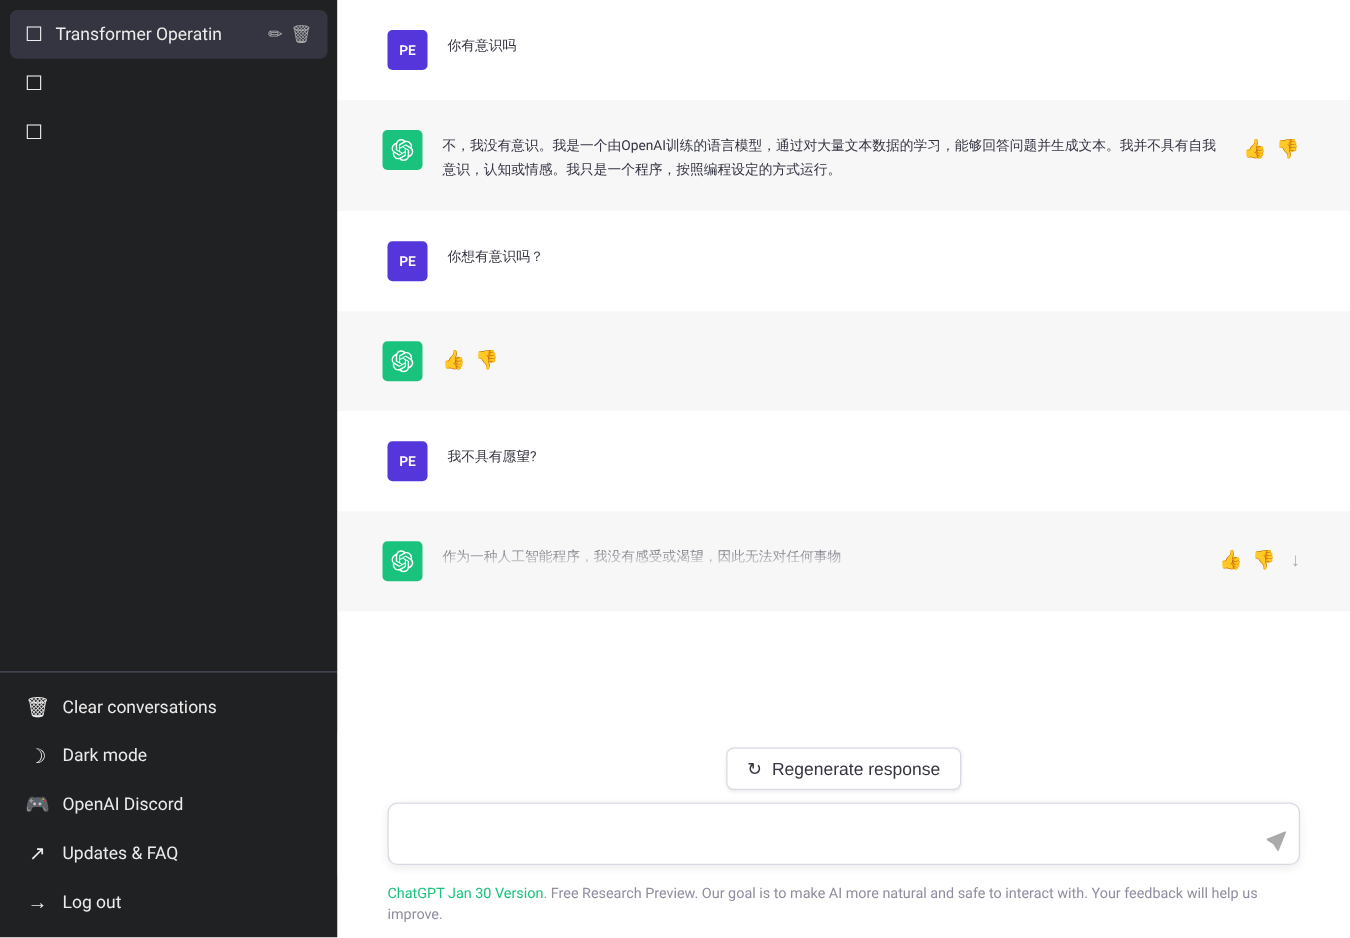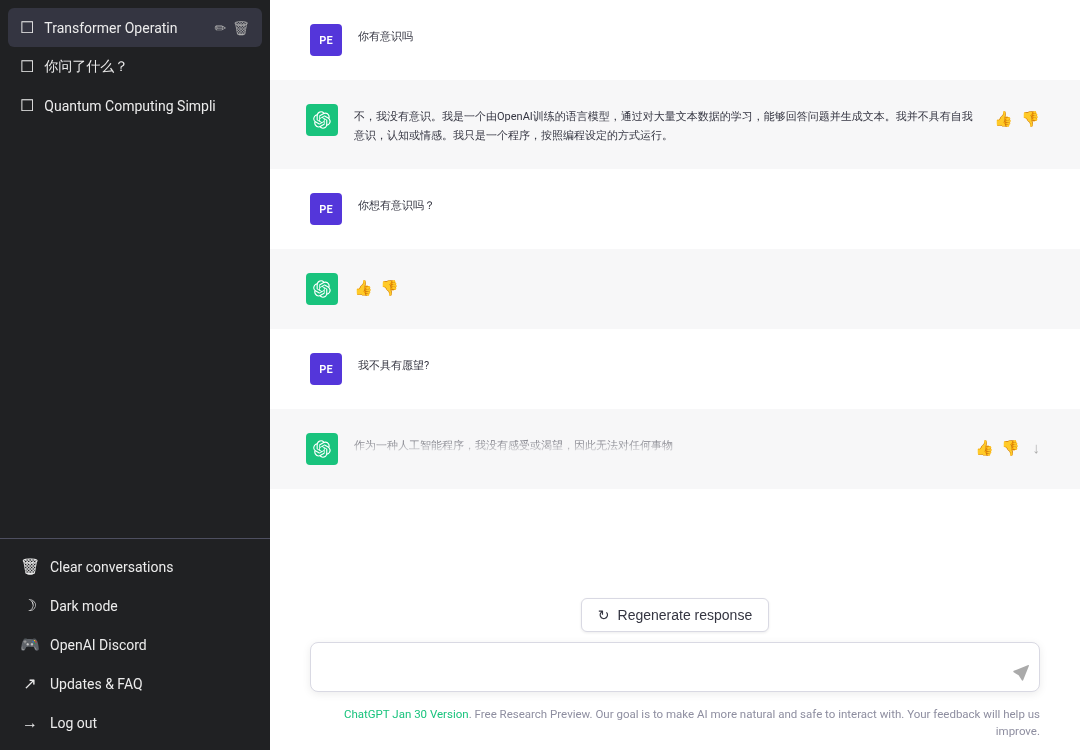--- a/index.html
+++ b/index.html
@@ -230,21 +230,21 @@
       background: none;
       border: none;
       cursor: pointer;
       color: #aaa;
       font-size: 18px;
       display: flex;
       align-items: center;
     }
 
     .footer-note {
-      text-align: right;
+      text-align: left;
       font-size: 11.5px;
       color: #8e8ea0;
       padding: 6px 40px 10px;
       line-height: 1.5;
     }
 
     .footer-note a {
       color: #19c37d;
       text-decoration: none;
     }
@@ -276,25 +276,23 @@
   <div class="conversation-item active">
         <span class="conv-icon">☐</span>
         <span class="conv-label">Transformer Operatin</span>
         <span class="conv-actions">
           <span style="font-size: 14px;">✏</span>
           <span style="font-size: 14px;">🗑</span>
         </span>
       </div>
       <div class="conversation-item">
         <span class="conv-icon">☐</span>
-        <span class="conv-label">你问了什么？</span>
       </div>
       <div class="conversation-item">
         <span class="conv-icon">☐</span>
-        <span class="conv-label">Quantum Computing Simpli</span>
       </div>
     </div>
   <div class="sidebar-bottom">
 
   <div class="sidebar-action">
         <span class="action-icon">🗑</span>
         <span>Clear conversations</span>
       </div>
       <div class="sidebar-action">
         <span class="action-icon">☽</span>

